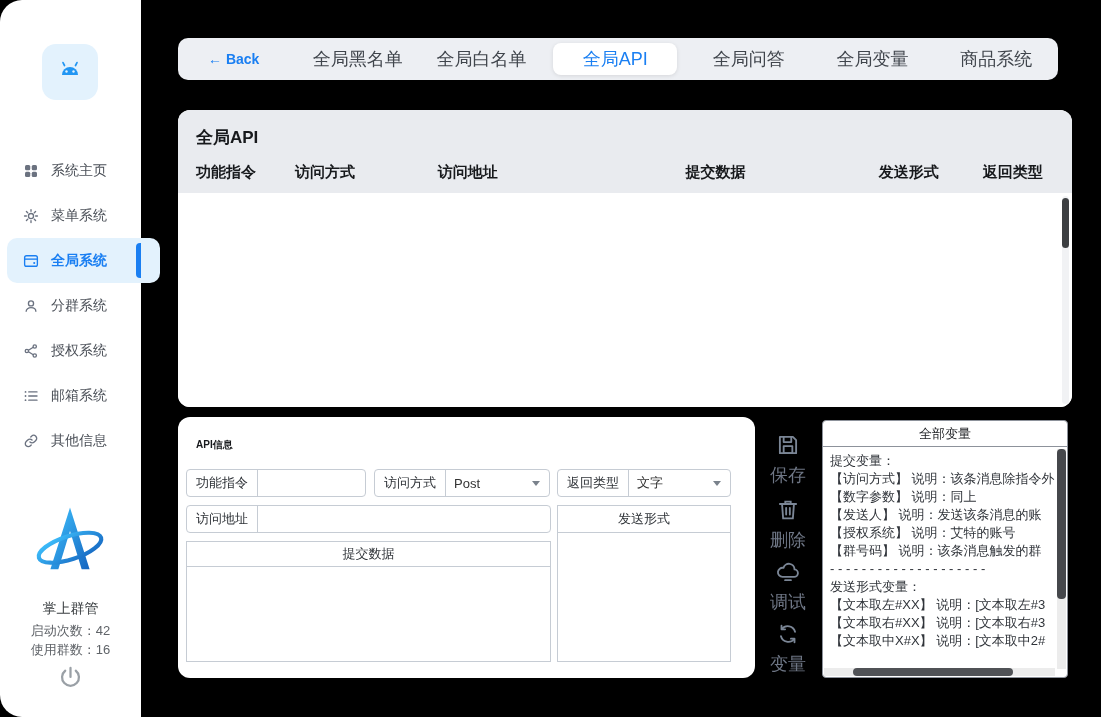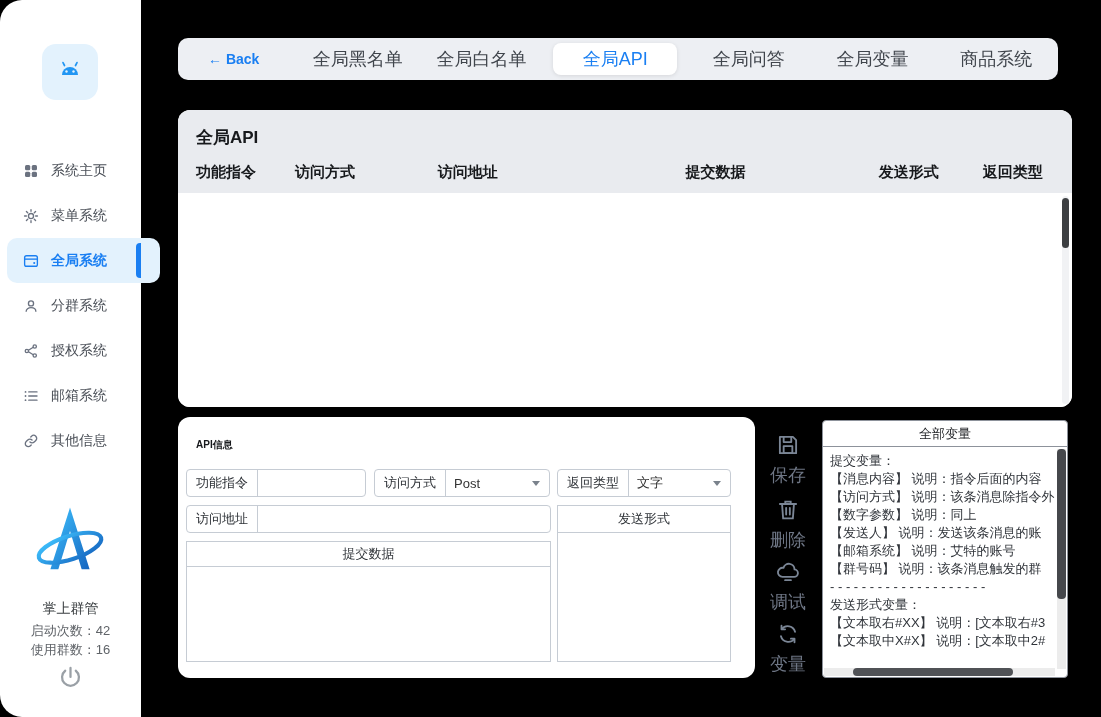--- a/index.html
+++ b/index.html
@@ -282,28 +282,28 @@
         <path d="M18 19.6v-3.3h-3.3"></path>
       </svg>
   </span>
   <div class="ac-label">变量</div>
 </div>
 
 <div class="vars-panel">
   <div class="vars-head">全部变量</div>
   <div class="vars-body">
     <div>提交变量：</div>
-    <div>【消息内容】 说明：指令后面的内容</div>
     <div>【访问方式】 说明：该条消息除指令外</div>
     <div>【数字参数】 说明：同上</div>
     <div>【发送人】 说明：发送该条消息的账</div>
-    <div>【邮箱系统】 说明：艾特的账号</div>
+    <div>【授权系统】 说明：艾特的账号</div>
     <div>【群号码】 说明：该条消息触发的群</div>
     <div>- - - - - - - - - - - - - - - - - - - -</div>
     <div>发送形式变量：</div>
+    <div>【文本取左#XX】 说明：[文本取左#3</div>
     <div>【文本取右#XX】 说明：[文本取右#3</div>
     <div>【文本取中X#X】 说明：[文本取中2#</div>
   </div>
   <div class="vv-track"></div>
   <div class="vv-thumb"></div>
   <div class="vh-track"></div>
   <div class="vh-thumb"></div>
 </div>
 
 </body></html>

